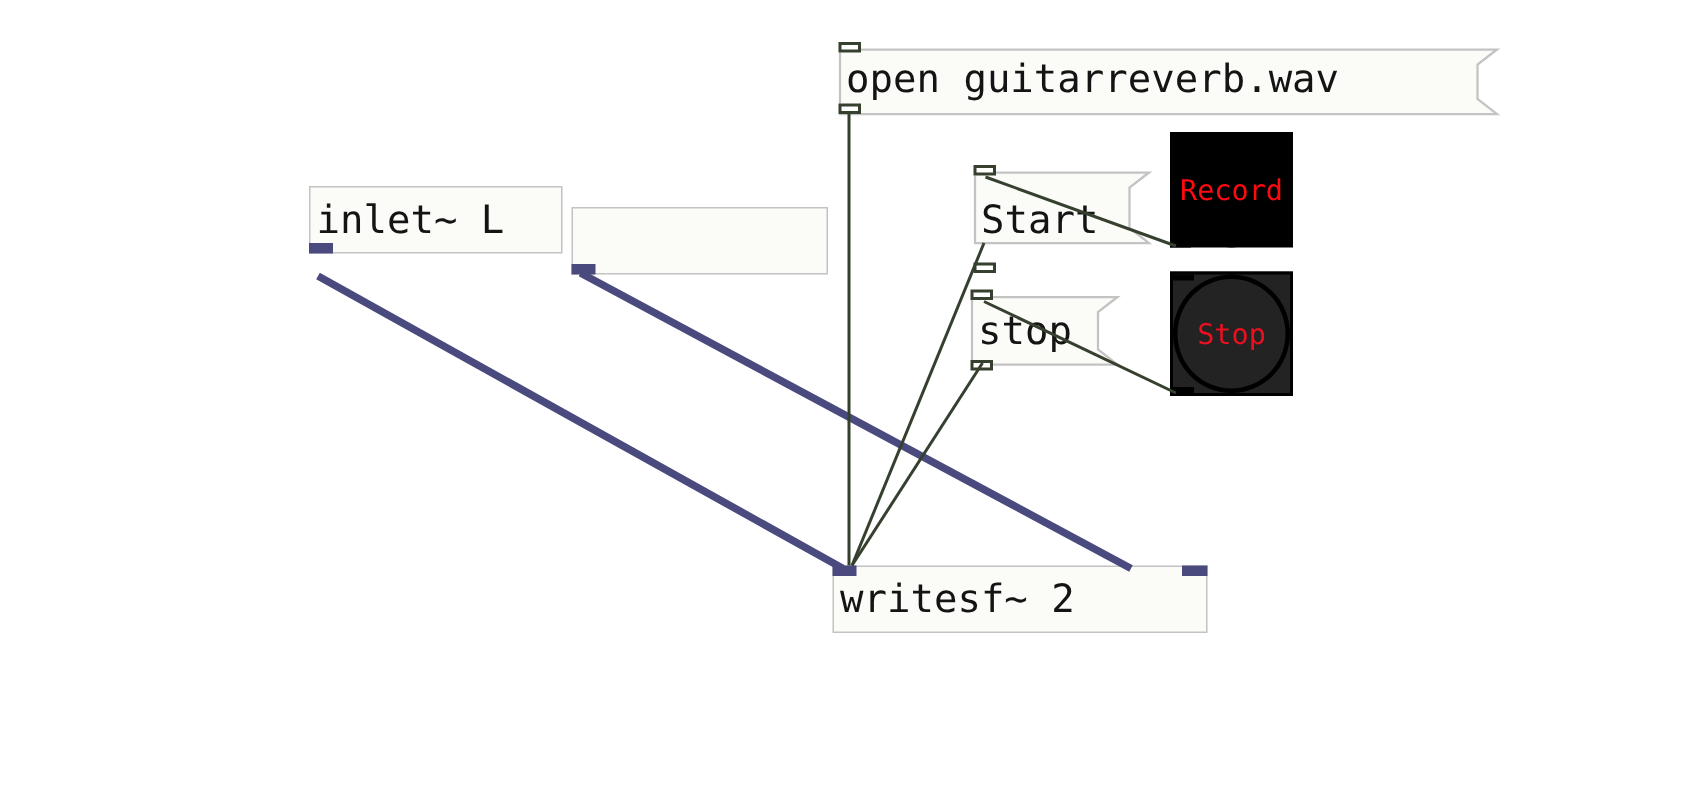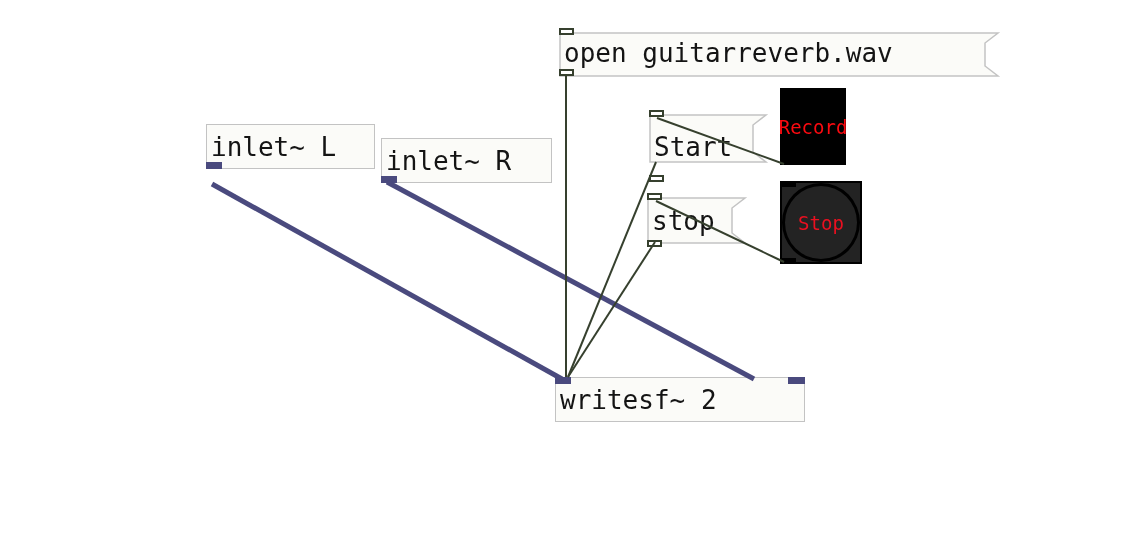--- a/index.html
+++ b/index.html
@@ -50,21 +50,20 @@
     <span class="cnub" style="left:-1px;top:-5px;"></span>
     <span class="cnub" style="left:-1px;bottom:-4px;"></span>
   </div>
 
   <div class="node objbox" style="left:206px;top:124px;width:169px;height:45px;padding-left:23px;">
     <span class="label">inlet~ L</span>
     <span class="snub" style="left:-1px;bottom:-1px;"></span>
   </div>
 
   <div class="node objbox" style="left:381px;top:138px;width:171px;height:45px;">
-    <span class="label">inlet~ R</span>
     <span class="snub" style="left:-1px;bottom:-1px;"></span>
   </div>
 
   <div class="node" style="left:650px;top:115px;width:116px;height:63px;">
     <svg class="msg-svg" width="118" height="49" viewBox="0 0 118 49">
       <polygon points="1,1 117,1 104,11 104,38 117,48 1,48" fill="var(--box-bg)" stroke="var(--box-border)" stroke-width="1.5"></polygon>
     </svg>
     <span class="label">Start</span>
     <span class="cnub" style="left:-1px;top:-5px;"></span>
     <span class="cnub" style="left:-1px;bottom:-4px;"></span>
@@ -72,21 +71,21 @@
 
   <div class="node" style="left:648px;top:198px;width:97px;height:45px;">
     <svg class="msg-svg" width="99" height="47" viewBox="0 0 99 47">
       <polygon points="1,1 98,1 85,11 85,36 98,46 1,46" fill="var(--box-bg)" stroke="var(--box-border)" stroke-width="1.5"></polygon>
     </svg>
     <span class="label">stop</span>
     <span class="cnub" style="left:-1px;top:-5px;"></span>
     <span class="cnub" style="left:-1px;bottom:-4px;"></span>
   </div>
 
-  <div class="bng node" style="left: 780px; top: 88px; width: 66px; height: 77px; background: rgb(0, 0, 0);">
+  <div class="bng node" style="left: 780px; top: 88px; width: 82px; height: 77px; background: rgb(0, 0, 0);">
     <span class="circle"></span>
     <span class="bnub" style="left:0;top:0;"></span>
     <span class="bnub" style="left:0;bottom:0;"></span>
     <span class="bng-label" style="color: rgb(251, 10, 16);">Record</span>
   </div>
 
   <div class="bng node" style="left: 780px; top: 181px; width: 82px; height: 83px; border: 2px solid rgb(0, 0, 0); background: rgb(35, 35, 35);">
     <span class="circle"></span>
     <span class="bnub" style="left:0;top:0;"></span>
     <span class="bnub" style="left:0;bottom:0;"></span>

